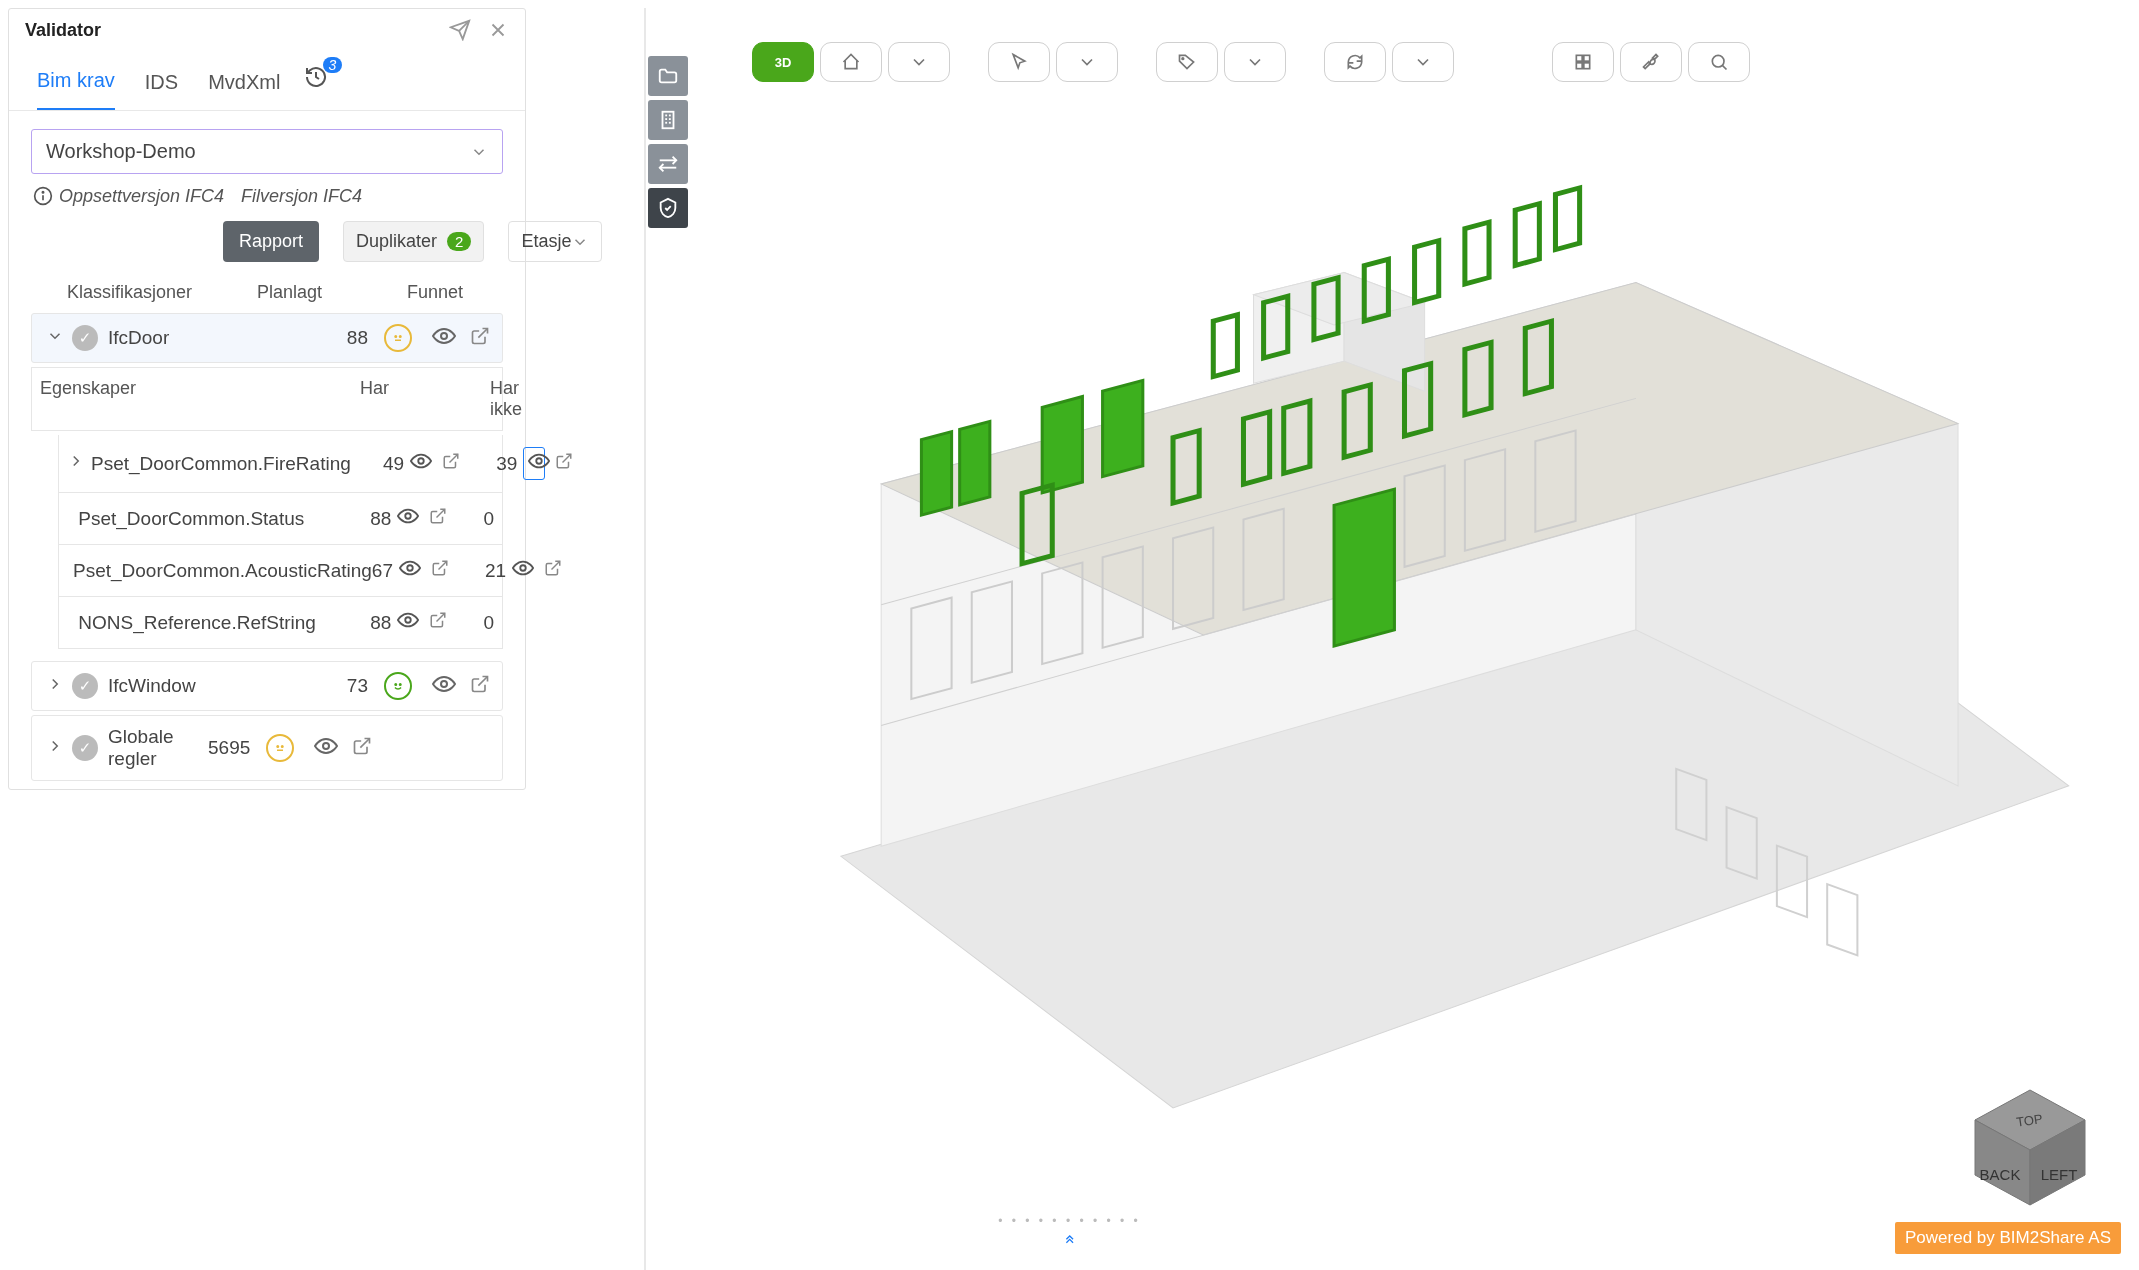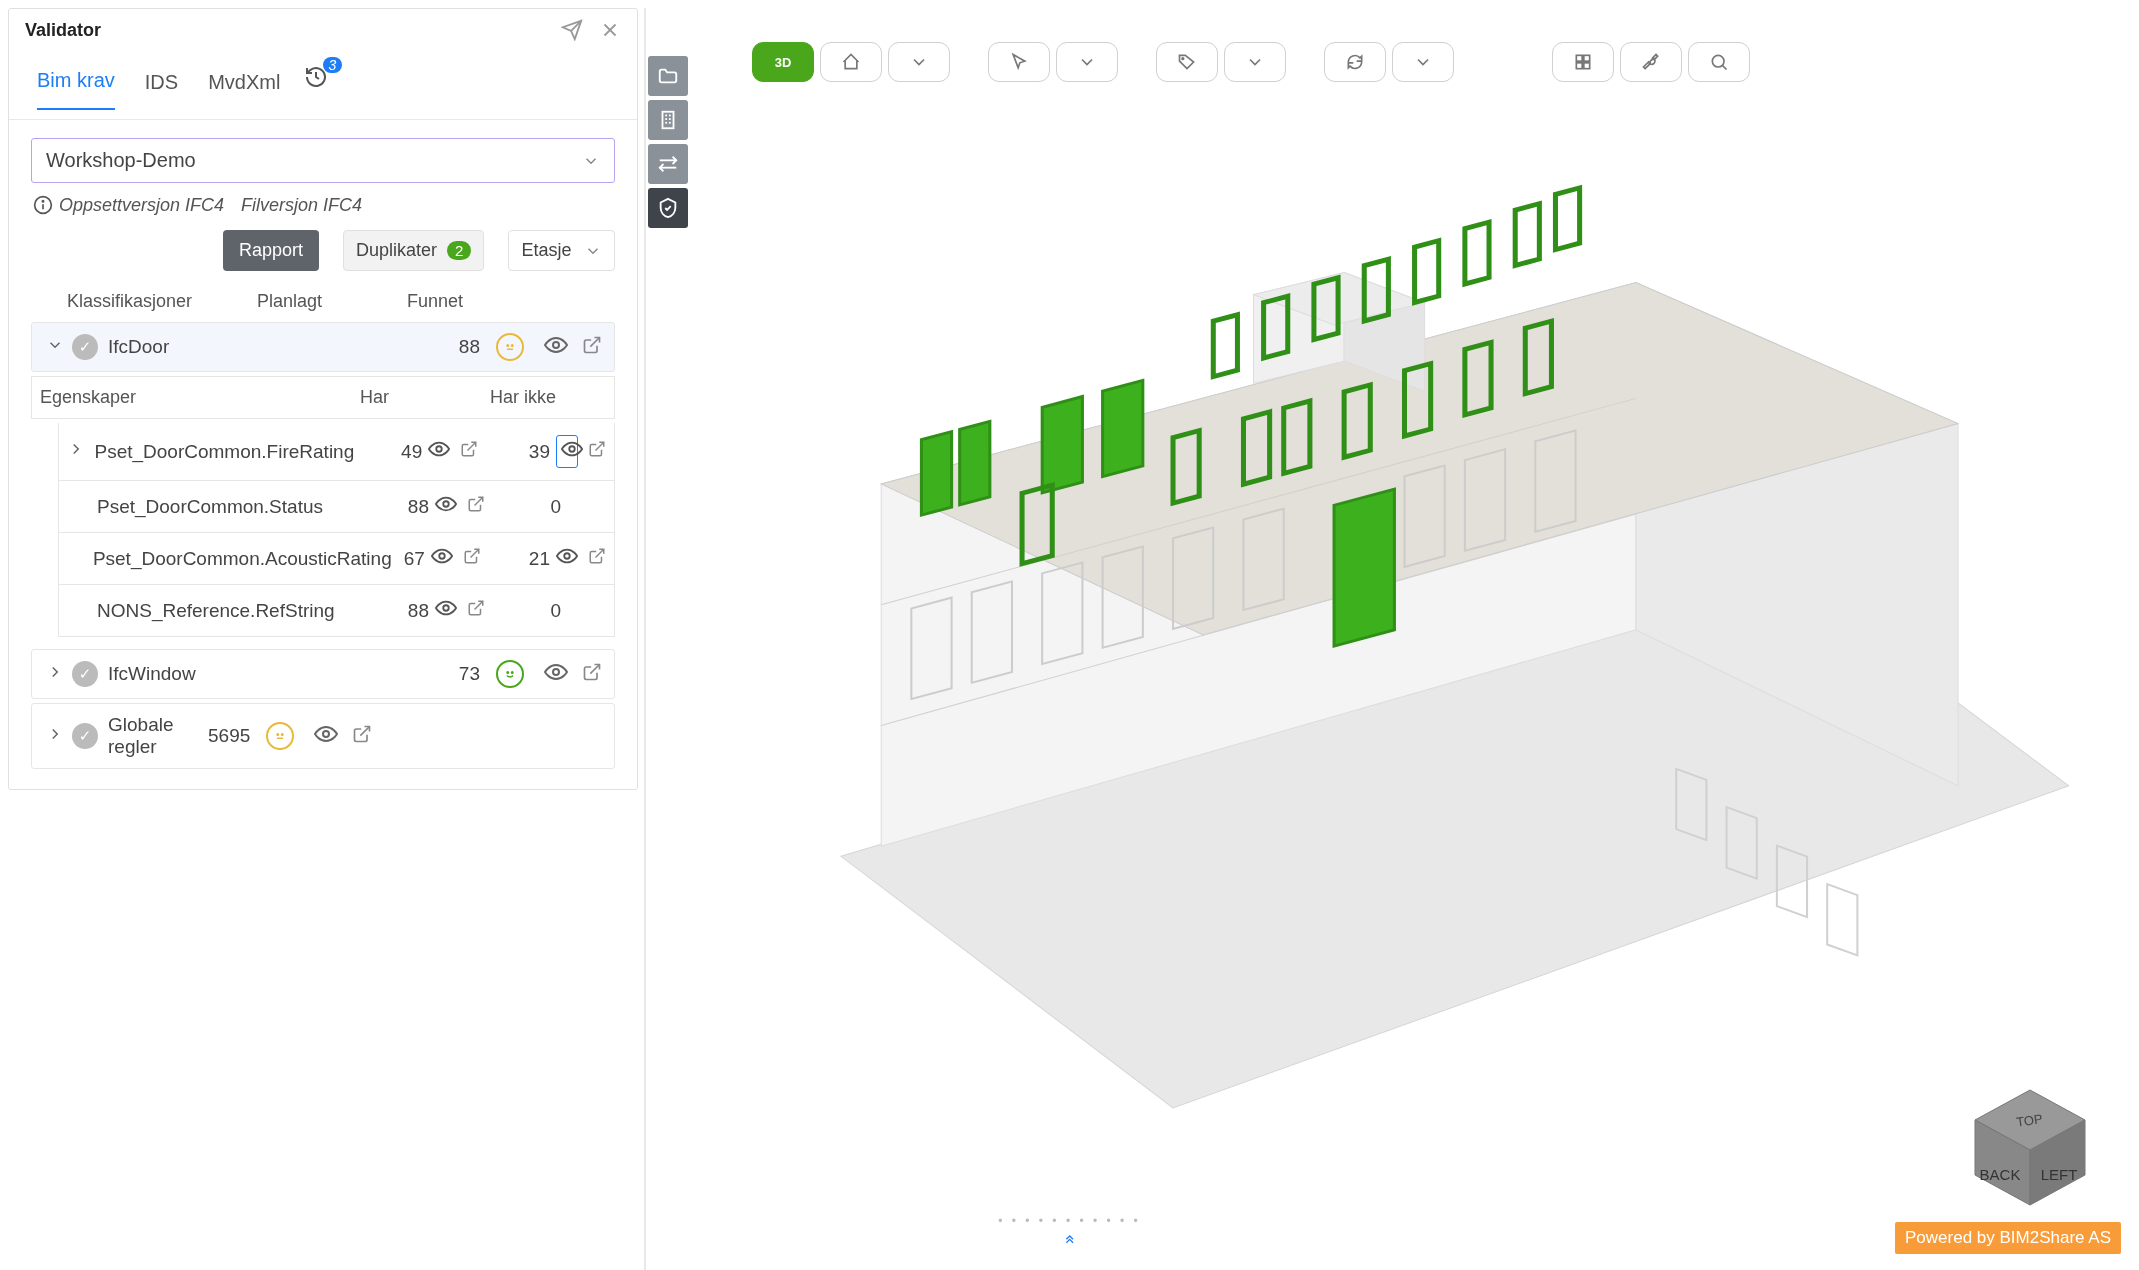--- a/index.html
+++ b/index.html
@@ -1,25 +1,25 @@
 <!DOCTYPE html>
 <html><head>
 <meta charset="utf-8">
 <style>
 * { box-sizing: border-box; margin: 0; padding: 0; font-family: -apple-system, BlinkMacSystemFont, "Segoe UI", Arial, sans-serif; }
 body { width: 2139px; height: 1270px; background: #fff; position: relative; overflow: hidden; }
 
-.panel { position: absolute; left: 8px; top: 8px; width: 630px; height: 782px; background: #fff; border: 1px solid #e0e0e0; border-radius: 3px; }
+.panel { position: absolute; left: 8px; top: 8px; width: 518px; height: 782px; background: #fff; border: 1px solid #e0e0e0; border-radius: 3px; }
 .panel-head { display: flex; align-items: center; justify-content: space-between; padding: 10px 16px 6px; }
 .panel-title { font-size: 18px; font-weight: 700; color: #222; }
 .panel-actions { display: flex; gap: 16px; }
 .ico { width: 22px; height: 22px; color: #999; }
 .ico svg { width: 100%; height: 100%; stroke: currentColor; fill: none; stroke-width: 2; }
 
-.tabs { display: flex; align-items: flex-end; padding: 18px 28px 9px; border-bottom: 1px solid #e8e8e8; gap: 30px; position: relative; }
+.tabs { display: flex; align-items: flex-end; padding: 18px 28px 0; border-bottom: 1px solid #e8e8e8; gap: 30px; position: relative; }
 .tab { font-size: 20px; padding-bottom: 16px; color: #555; cursor: pointer; position: relative; }
 .tab.active { color: #1e7df7; border-bottom: 2px solid #1e7df7; }
 .history { margin-left: -6px; position: relative; color: #555; }
 .badge { position: absolute; top: -8px; right: -14px; background: #1e7df7; color:#fff; border-radius: 10px; font-size: 14px; padding: 0 6px; font-style: italic; }
 
 .sel-wrap { padding: 18px 22px 8px; }
 .sel { width: 100%; border: 1px solid #b8a3f1; border-radius: 3px; padding: 10px 14px; font-size: 20px; color: #444; display:flex; align-items:center; justify-content:space-between; }
 
 .meta { padding: 4px 24px 10px; font-size: 18px; font-style: italic; color: #555; display:flex; align-items:flex-start; gap:6px; }
 

